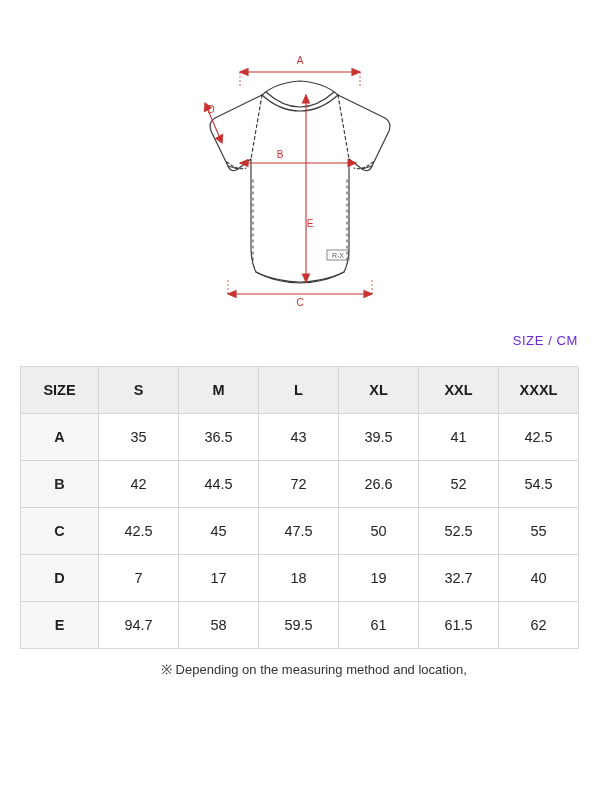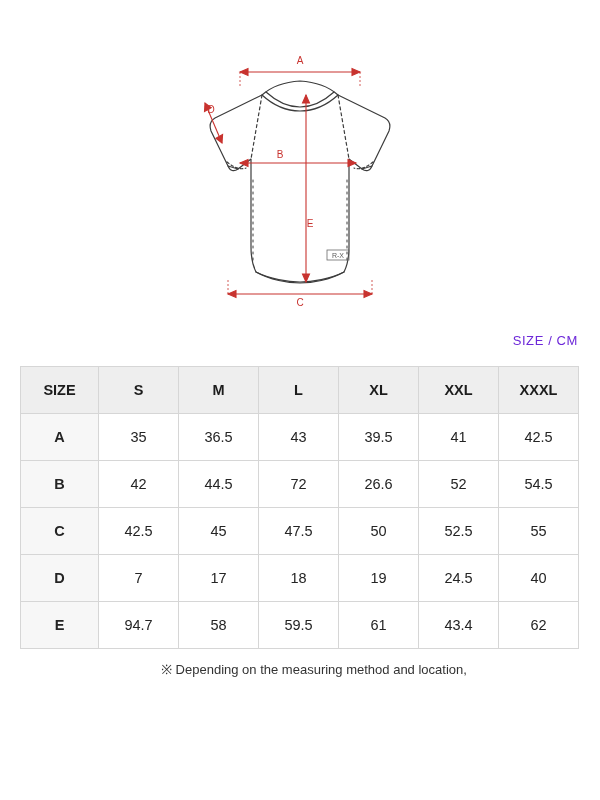--- a/index.html
+++ b/index.html
@@ -234,30 +234,30 @@
           <td>50</td>
           <td>52.5</td>
           <td>55</td>
         </tr>
         <tr>
           <td class="row-head">D</td>
           <td>7</td>
           <td>17</td>
           <td>18</td>
           <td>19</td>
-          <td>24.5</td>
+          <td>32.7</td>
           <td>40</td>
         </tr>
         <tr>
           <td class="row-head">E</td>
           <td>94.7</td>
           <td>58</td>
           <td>59.5</td>
           <td>61</td>
-          <td>43.4</td>
+          <td>61.5</td>
           <td>62</td>
         </tr>
       </tbody>
     </table>
   </div>
 
   <div class="footnote">
     <span class="line">※ Depending on the measuring method and location,</span>
   </div>
 

